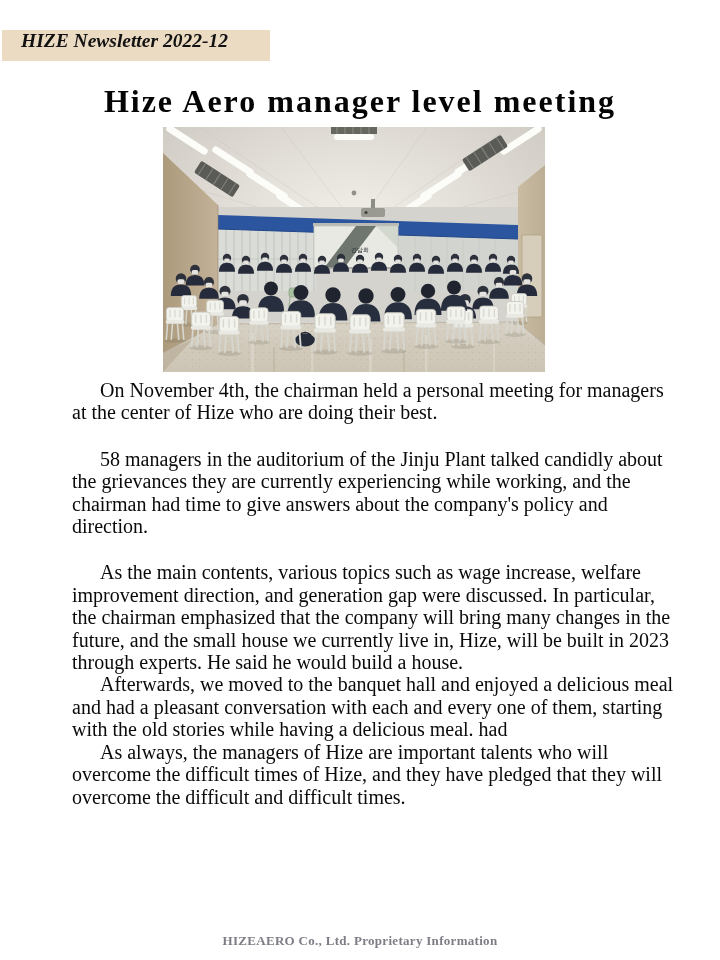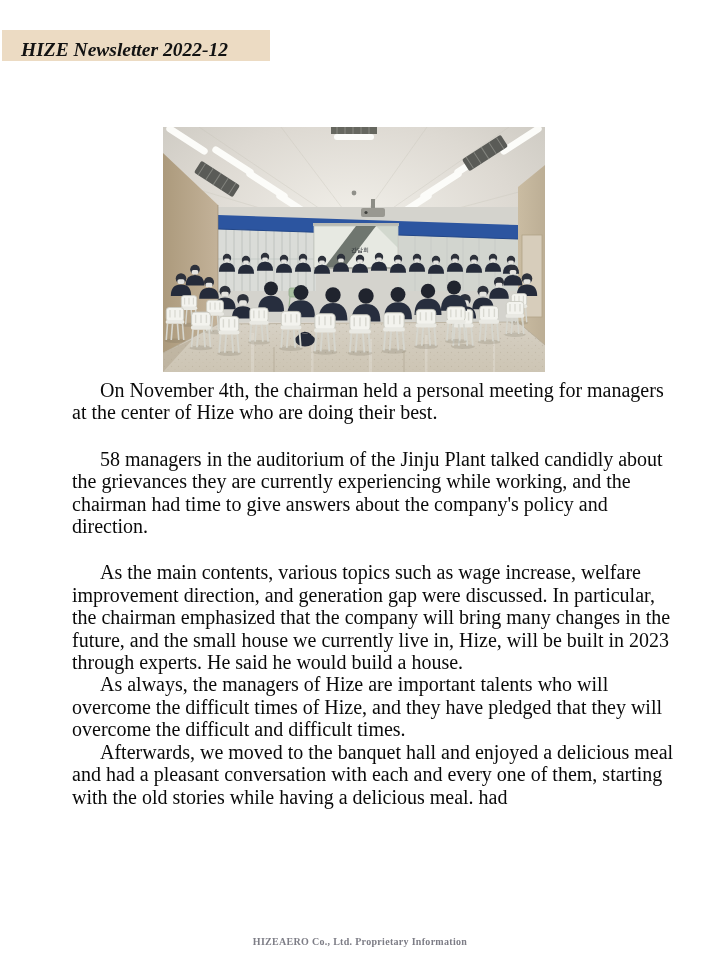--- a/index.html
+++ b/index.html
@@ -1,41 +1,42 @@
 <!DOCTYPE html>
 <html><head>
 <meta charset="utf-8">
 <style>
   html,body{margin:0;padding:0;background:#ffffff;}
   .page{position:relative;width:720px;height:960px;background:#ffffff;
         font-family:"Liberation Serif",serif;overflow:hidden;}
   .badge{position:absolute;left:2px;top:30px;width:268px;height:31px;
-         background:#ecdbc3;display:flex;align-items:flex-end;}
+         background:#ecdbc3;display:flex;align-items:flex-start;}
   .badge span{font-style:italic;font-weight:bold;font-size:19.5px;
               padding-left:19px;color:#121212;white-space:nowrap;}
   .title{position:absolute;top:80px;left:0;width:720px;margin:0;text-align:center;
          font-size:32px;line-height:42px;font-weight:bold;letter-spacing:2px;color:#040404;}
   .photo{position:absolute;left:163px;top:127px;width:382px;height:245px;margin:0;}
   .photo svg{display:block;width:100%;height:100%;}
   .article{position:absolute;left:72px;top:379px;width:620px;}
   .article p{margin:0;font-size:20px;line-height:22.4px;color:#0a0a0a;
              white-space:pre-line;text-indent:28px;}
   .article p.gap{margin-bottom:24px;}
   .footer{position:absolute;left:0;top:931px;width:720px;text-align:center;}
-  .footer span{font-size:10px;font-weight:bold;color:#7d7d86;letter-spacing:0.3px;}
+  .footer span{font-size:13px;font-weight:bold;color:#7d7d86;letter-spacing:0.3px;}
 </style>
 </head>
 <body>
 
 <div class="page">
 
   <div class="badge">
     <span>HIZE Newsletter 2022-12</span>
   </div>
 
+  <h1 class="title">Hize Aero manager level meeting</h1>
 
   <figure class="photo" title="Auditorium meeting: managers in dark uniforms seated in a large circle of white plastic chairs facing a projection screen">
     <svg viewBox="0 0 382 245" xmlns="http://www.w3.org/2000/svg">
       <defs>
         <radialGradient id="ceil" cx="50%" cy="40%" r="78%">
           <stop offset="0" stop-color="#f2f0ea"></stop>
           <stop offset="0.55" stop-color="#ddd9d2"></stop>
           <stop offset="1" stop-color="#c6c3bb"></stop>
         </radialGradient>
         <linearGradient id="lwall" x1="0" y1="0" x2="1" y2="0">
@@ -272,25 +273,25 @@
 at the center of Hize who are doing their best.</p>
     <p class="gap">58 managers in the auditorium of the Jinju Plant talked candidly about
 the grievances they are currently experiencing while working, and the
 chairman had time to give answers about the company's policy and
 direction.</p>
     <p>As the main contents, various topics such as wage increase, welfare
 improvement direction, and generation gap were discussed. In particular,
 the chairman emphasized that the company will bring many changes in the
 future, and the small house we currently live in, Hize, will be built in 2023
 through experts. He said he would build a house.</p>
+    <p>Afterwards, we moved to the banquet hall and enjoyed a delicious meal
+and had a pleasant conversation with each and every one of them, starting
+with the old stories while having a delicious meal. had</p>
     <p>As always, the managers of Hize are important talents who will
 overcome the difficult times of Hize, and they have pledged that they will
 overcome the difficult and difficult times.</p>
-    <p>Afterwards, we moved to the banquet hall and enjoyed a delicious meal
-and had a pleasant conversation with each and every one of them, starting
-with the old stories while having a delicious meal. had</p>
   </div>
 
   <div class="footer">
     <span>HIZEAERO Co., Ltd. Proprietary Information</span>
   </div>
 
 </div>
 
 </body></html>

